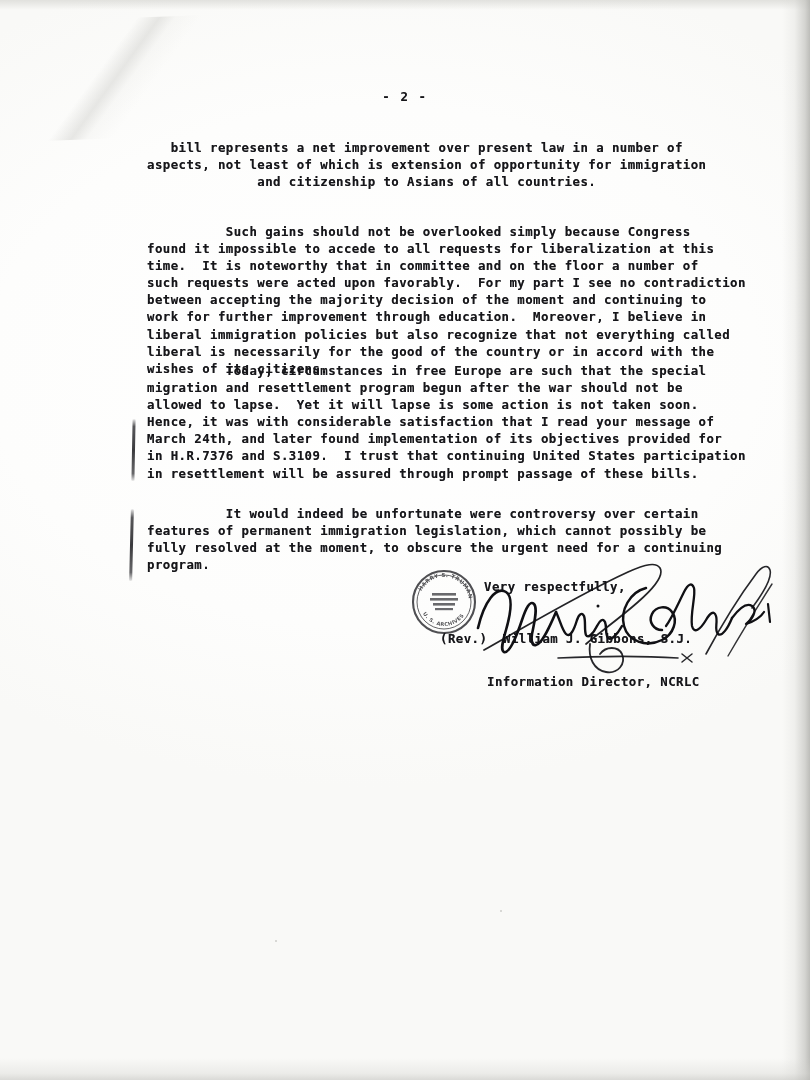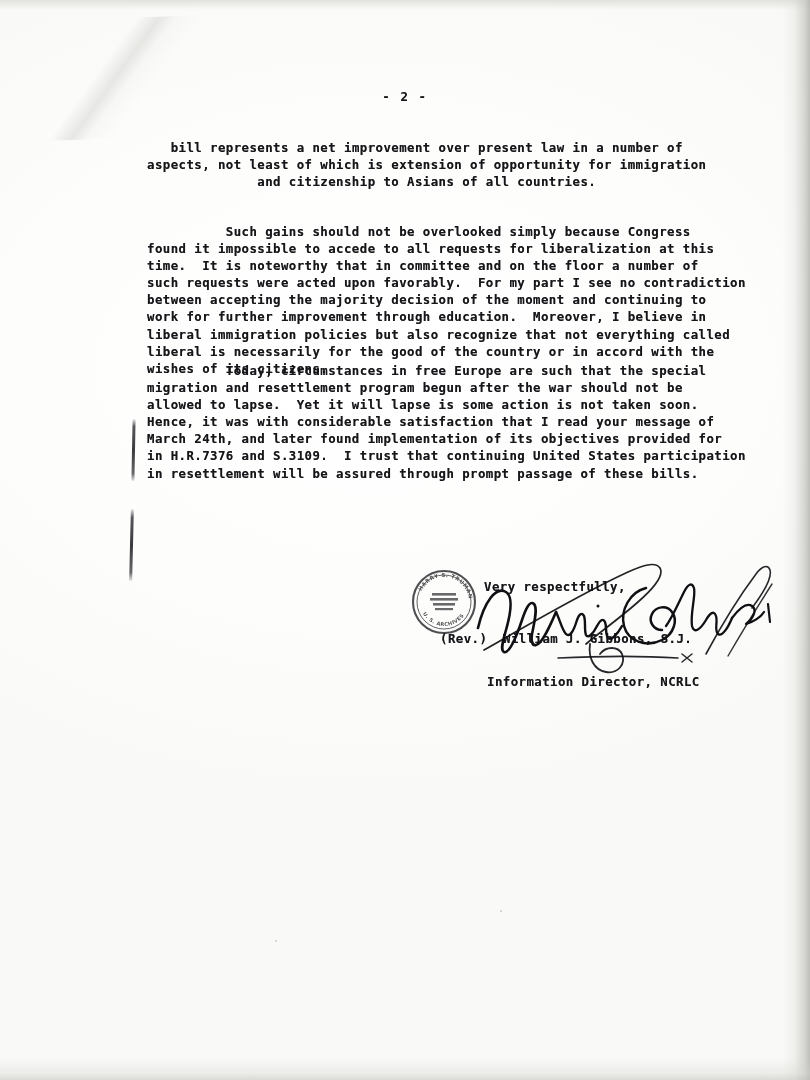--- a/index.html
+++ b/index.html
@@ -211,20 +211,24 @@
 wishes of its citizens.</div>
 
   <div class="typed para" id="para-3">          Today, circumstances in free Europe are such that the special
 migration and resettlement program begun after the war should not be
 allowed to lapse.  Yet it will lapse is some action is not taken soon.
 Hence, it was with considerable satisfaction that I read your message of
 March 24th, and later found implementation of its objectives provided for
 in H.R.7376 and S.3109.  I trust that continuing United States participation
 in resettlement will be assured through prompt passage of these bills.</div>
 
+  <div class="typed para" id="para-4">          It would indeed be unfortunate were controversy over certain
+features of permanent immigration legislation, which cannot possibly be
+fully resolved at the moment, to obscure the urgent need for a continuing
+program.</div>
 
   <div class="margin-mark" id="margin-mark-1"></div>
   <div class="margin-mark" id="margin-mark-2"></div>
 
   <svg id="archive-stamp" viewBox="0 0 72 72">
     <circle cx="36" cy="36" r="31" fill="none" stroke="#2a2a2e" stroke-width="2.1"></circle>
     <circle cx="36" cy="36" r="27" fill="none" stroke="#2a2a2e" stroke-width="0.9"></circle>
     <path id="stamp-arc-top" d="M 11,36 A 25,25 0 0 1 61,36" fill="none"></path>
     <path id="stamp-arc-bot" d="M 12,36 A 24,24 0 0 0 60,36" fill="none"></path>
     <text font-family="'DejaVu Sans', sans-serif" font-size="5.4" font-weight="bold" fill="#2a2a2e" letter-spacing="0.5">

